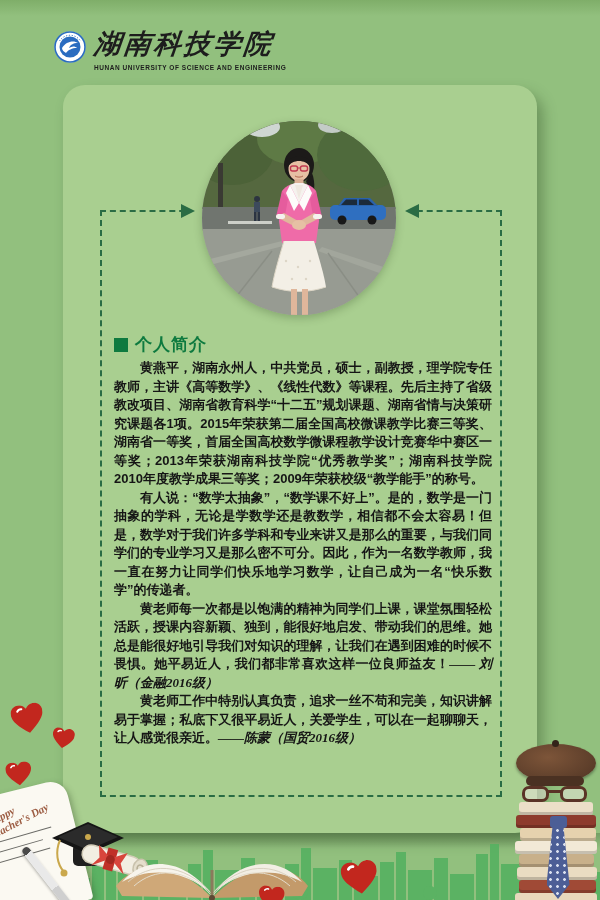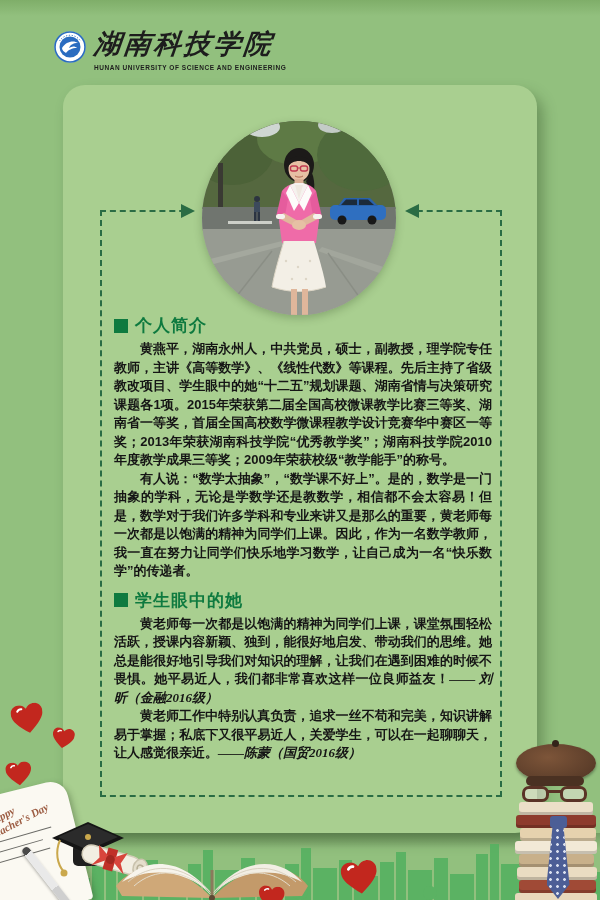--- a/index.html
+++ b/index.html
@@ -35,21 +35,21 @@
   .arrow-left{
     position:absolute;left:405px;top:204px;width:0;height:0;z-index:4;
     border-right:14px solid #2a6c44;border-top:7px solid transparent;border-bottom:7px solid transparent;
   }
   
   .photo{
     position:absolute;left:202px;top:121px;width:194px;height:194px;border-radius:50%;
     overflow:hidden;z-index:5;box-shadow:0 3px 8px rgba(30,50,20,.25);
   }
   
-  .content{position:absolute;left:114px;top:314px;width:378px;z-index:5;}
+  .content{position:absolute;left:114px;top:333px;width:378px;z-index:5;}
   .section-title{
     display:flex;align-items:center;gap:7px;margin:8px 0 3px 0;
     font-size:17px;font-weight:bold;color:#0e7a3f;letter-spacing:1px;
   }
   .section-title:first-child{margin-top:0;}
   .sq{display:inline-block;width:14px;height:14px;background:#0e7a3f;flex:0 0 auto;}
   .body-p{
     margin:0;font-size:13px;line-height:18.5px;font-weight:600;color:#151515;
     text-align:justify;text-indent:2em;
   }
@@ -201,28 +201,24 @@
     <rect x="100" y="168" width="6" height="26" fill="#dfb69b"></rect>
   </svg>
 </div>
 
 <div class="content">
 
   <div class="section-title">
     <span class="sq"></span>
     <span>个人简介</span>
   </div>
-  <p class="body-p">黄燕平，湖南永州人，中共党员，硕士，副教授，理学院专任教师，主讲《高等数学》、《线性代数》等课程。先后主持了省级教改项目、学生眼中的她“十二五”规划课题、湖南省情与决策研究课题各1项。2015年荣获第二届全国高校微课教学比赛三等奖、湖南省一等奖，首届全国高校数学微课程教学设计竞赛华中赛区一等奖；2013年荣获湖南科技学院“优秀教学奖”；湖南科技学院2010年度教学成果三等奖；2009年荣获校级“教学能手”的称号。</p>
-
-  <p class="body-p">有人说：“数学太抽象”，“数学课不好上”。是的，数学是一门抽象的学科，无论是学数学还是教数学，相信都不会太容易！但是，数学对于我们许多学科和专业来讲又是那么的重要，黄老师每一次都是以饱满的精神为同学们上课。因此，作为一名数学教师，我一直在努力让同学们快乐地学习数学，让自己成为一名“快乐数学”的传递者。</p>
-
-  <div class="section-title">
-    <span class="sq"></span>
-    <span>学生眼中的她</span>
-  </div>
+  <p class="body-p">黄燕平，湖南永州人，中共党员，硕士，副教授，理学院专任教师，主讲《高等数学》、《线性代数》等课程。先后主持了省级教改项目、湖南省教育科学“十二五”规划课题、湖南省情与决策研究课题各1项。2015年荣获第二届全国高校微课教学比赛三等奖、湖南省一等奖，首届全国高校数学微课程教学设计竞赛华中赛区一等奖；2013年荣获湖南科技学院“优秀教学奖”；湖南科技学院2010年度教学成果三等奖；2009年荣获校级“教学能手”的称号。</p>
+
+  <p class="body-p">有人说：“数学太抽象”，“数学课不好上”。是的，数学是一门抽象的学科，无论是学数学还是教数学，相信都不会太容易！但是，数学对于我们许多学科和专业来讲又是那么的重要，与我们同学们的专业学习又是那么密不可分。因此，作为一名数学教师，我一直在努力让同学们快乐地学习数学，让自己成为一名“快乐数学”的传递者。</p>
+
   <p class="body-p"><span>黄老师每一次都是以饱满的精神为同学们上课，课堂氛围轻松活跃，授课内容新颖、独到，能很好地启发、带动我们的思维。她总是能很好地引导我们对知识的理解，让我们在遇到困难的时候不畏惧。她平易近人，我们都非常喜欢这样一位良师益友！</span><span class="attr">—— 刘昕（金融2016级）</span></p>
   <p class="body-p"><span>黄老师工作中特别认真负责，追求一丝不苟和完美，知识讲解易于掌握；私底下又很平易近人，关爱学生，可以在一起聊聊天，让人感觉很亲近。</span><span class="attr">——陈蒙（国贸2016级）</span></p>
 
 </div>
 
 <div class="skyline">
   <svg width="600" height="62" viewBox="0 0 600 62">
     <g fill="#57b161" opacity="0.92">
       <rect x="0" y="30" width="18" height="32"></rect>
         <rect x="16" y="18" width="13" height="44"></rect>

